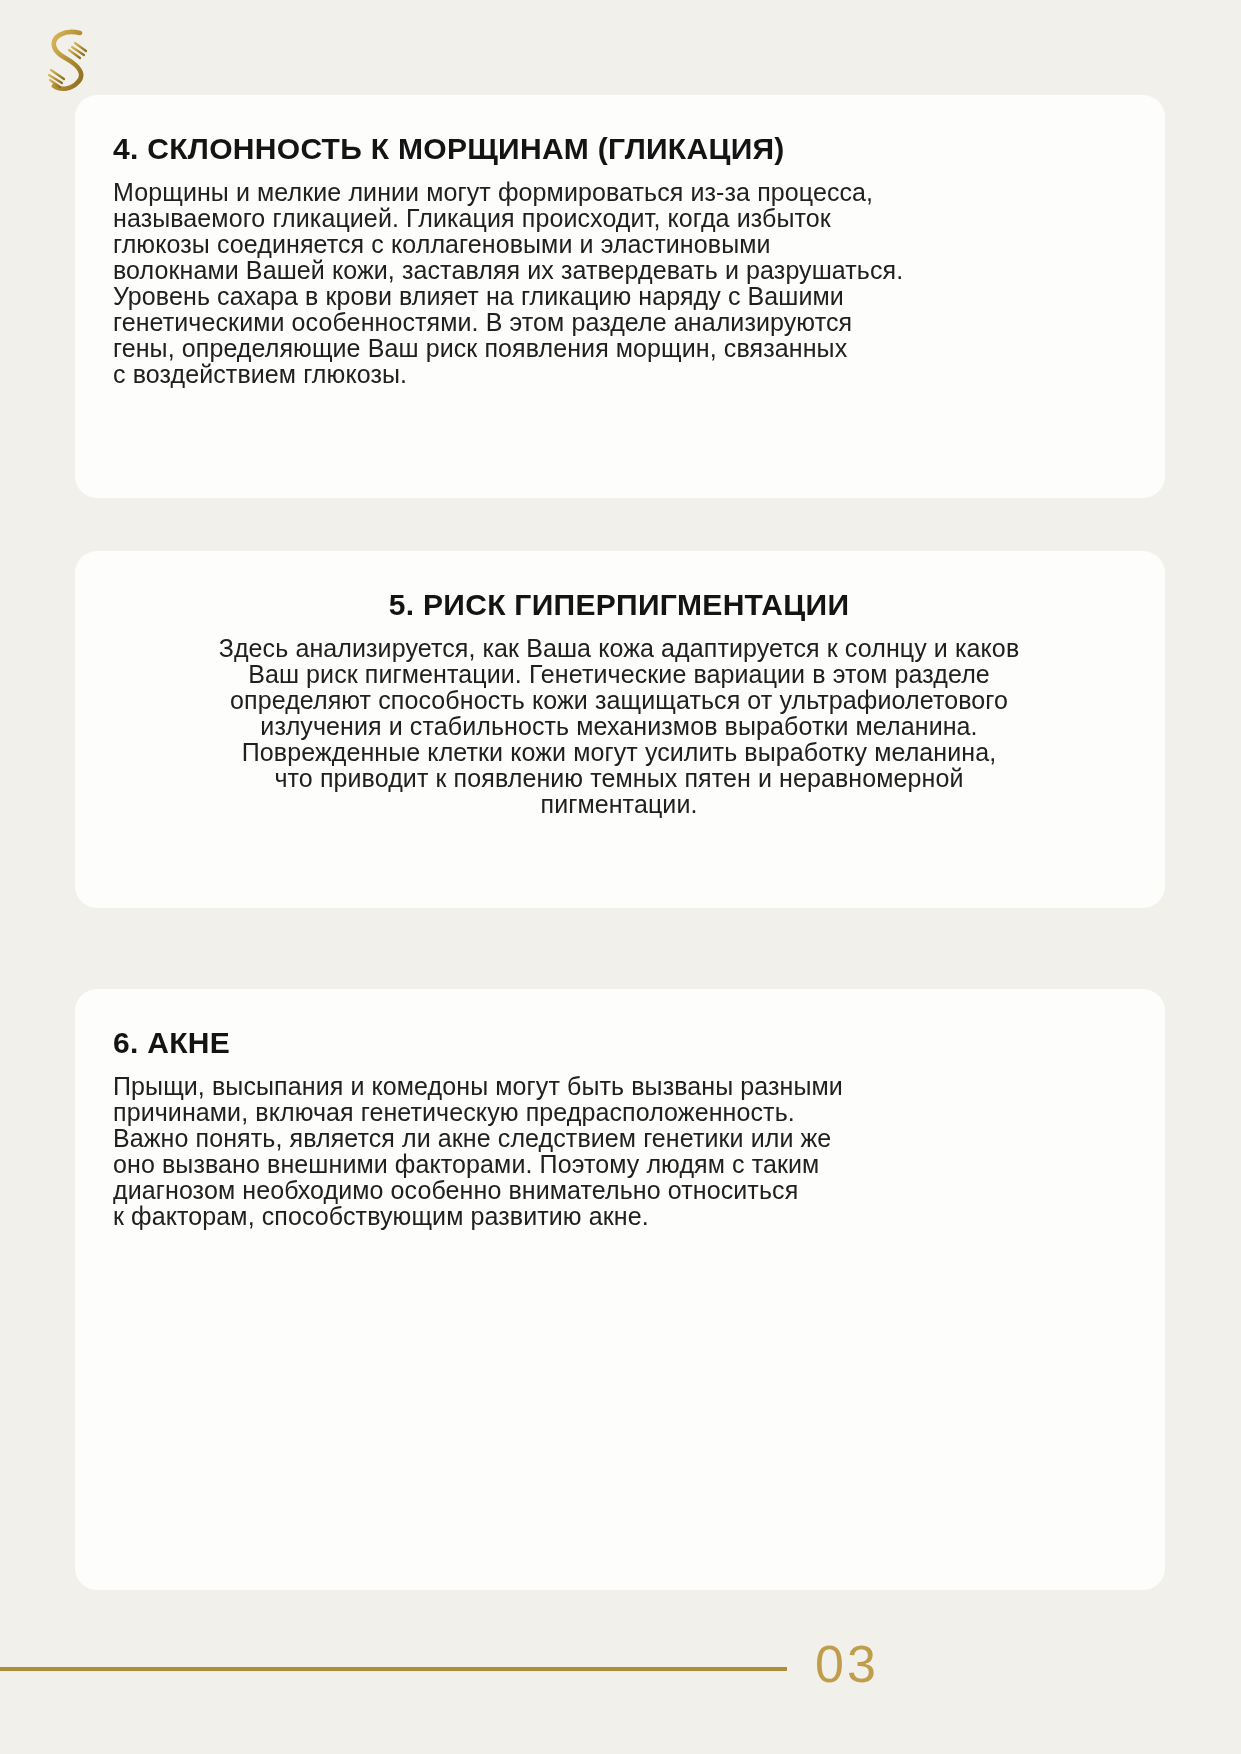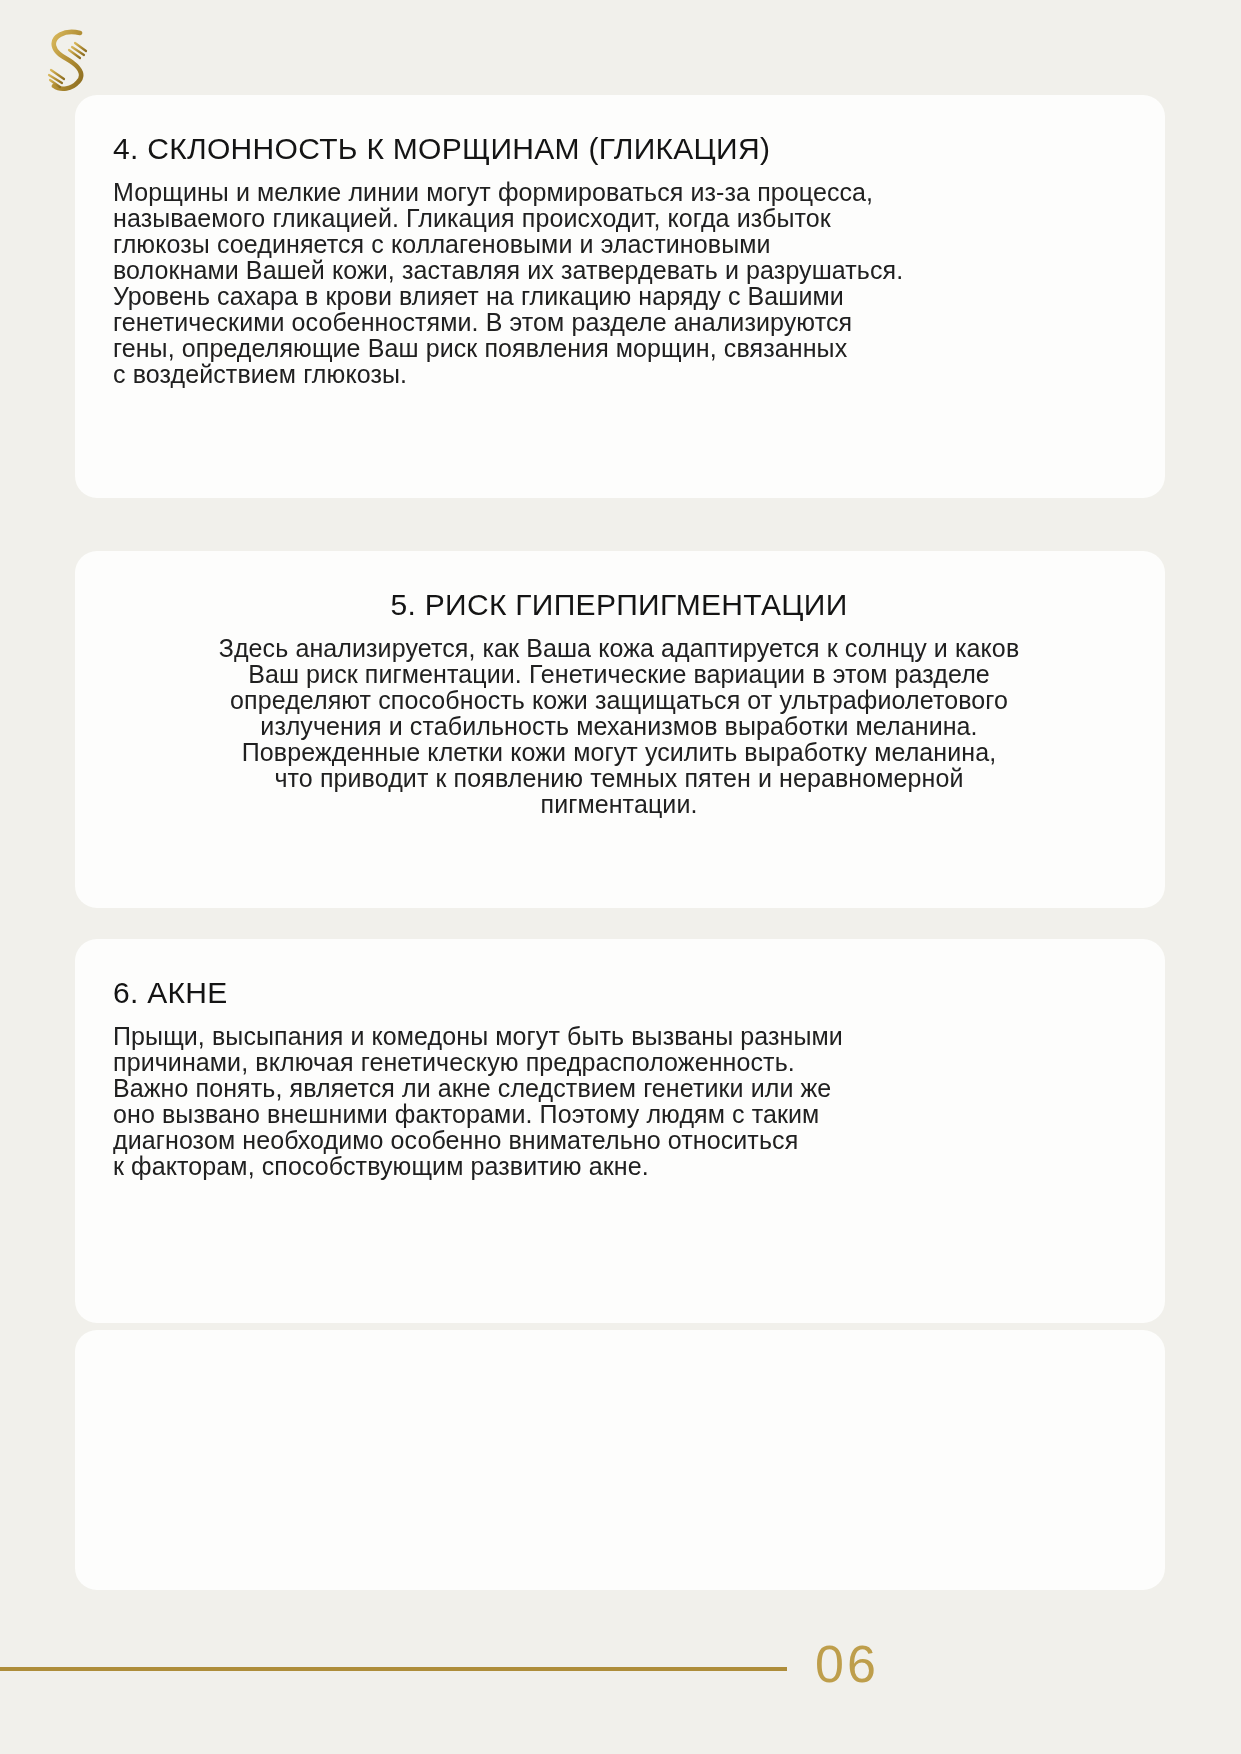--- a/index.html
+++ b/index.html
@@ -27,27 +27,27 @@
     left: 75px;
     width: 1090px;
     background: #FDFDFC;
     border-radius: 22px;
     box-sizing: border-box;
     padding: 36px 40px 36px 38px;
     overflow: hidden;
   }
   .card-1 { top: 95px;  height: 403px; }
   .card-2 { top: 551px; height: 357px; text-align: center; }
-  .card-3 { top: 939px; height: 384px; }
+  .card-3 { top: 989px; height: 384px; }
   .card-4 { top: 1330px; height: 260px; }
   .card h2 {
     margin: 0;
     font-size: 30px;
     line-height: 36px;
-    font-weight: 400;
+    font-weight: 700;
     letter-spacing: 0.3px;
     color: #141414;
     text-transform: uppercase;
   }
   .card p {
     margin: 12px 0 0 0;
     font-size: 25px;
     line-height: 26px;
     letter-spacing: 0.1px;
     color: #202020;
@@ -126,15 +126,15 @@
 Важно понять, является ли акне следствием генетики или же
 оно вызвано внешними факторами. Поэтому людям с таким
 диагнозом необходимо особенно внимательно относиться
 к факторам, способствующим развитию акне.</p>
   </section>
 
   <section class="card card-4">
   </section>
 
   <div class="footer-divider"></div>
-  <div class="page-number">06</div>
+  <div class="page-number">03</div>
 
 </div>
 
 </body></html>

